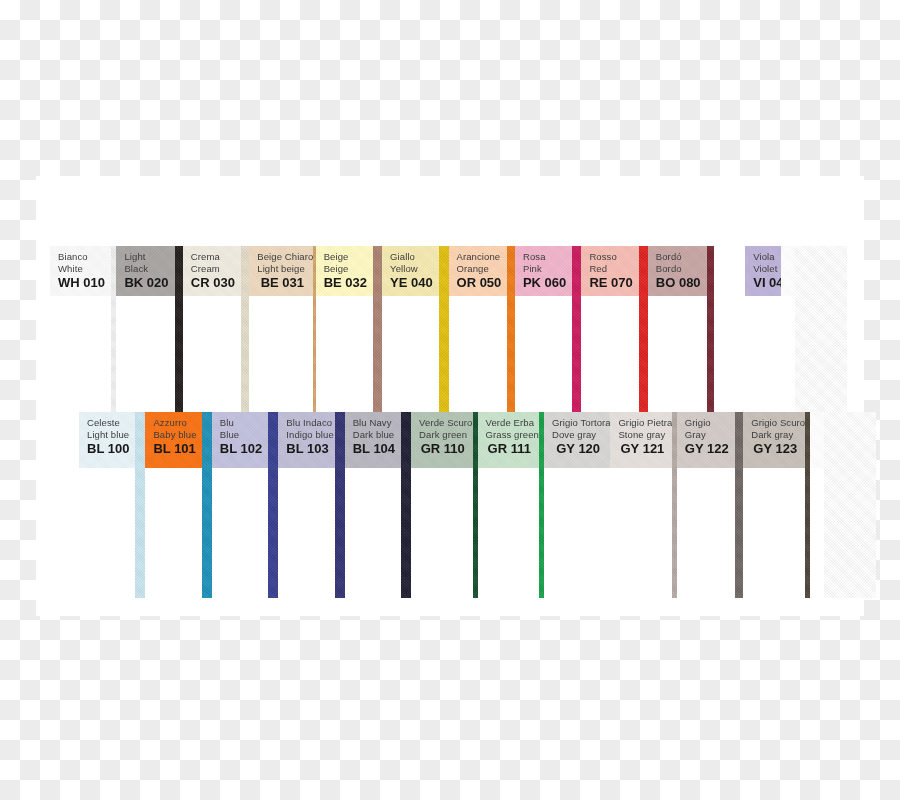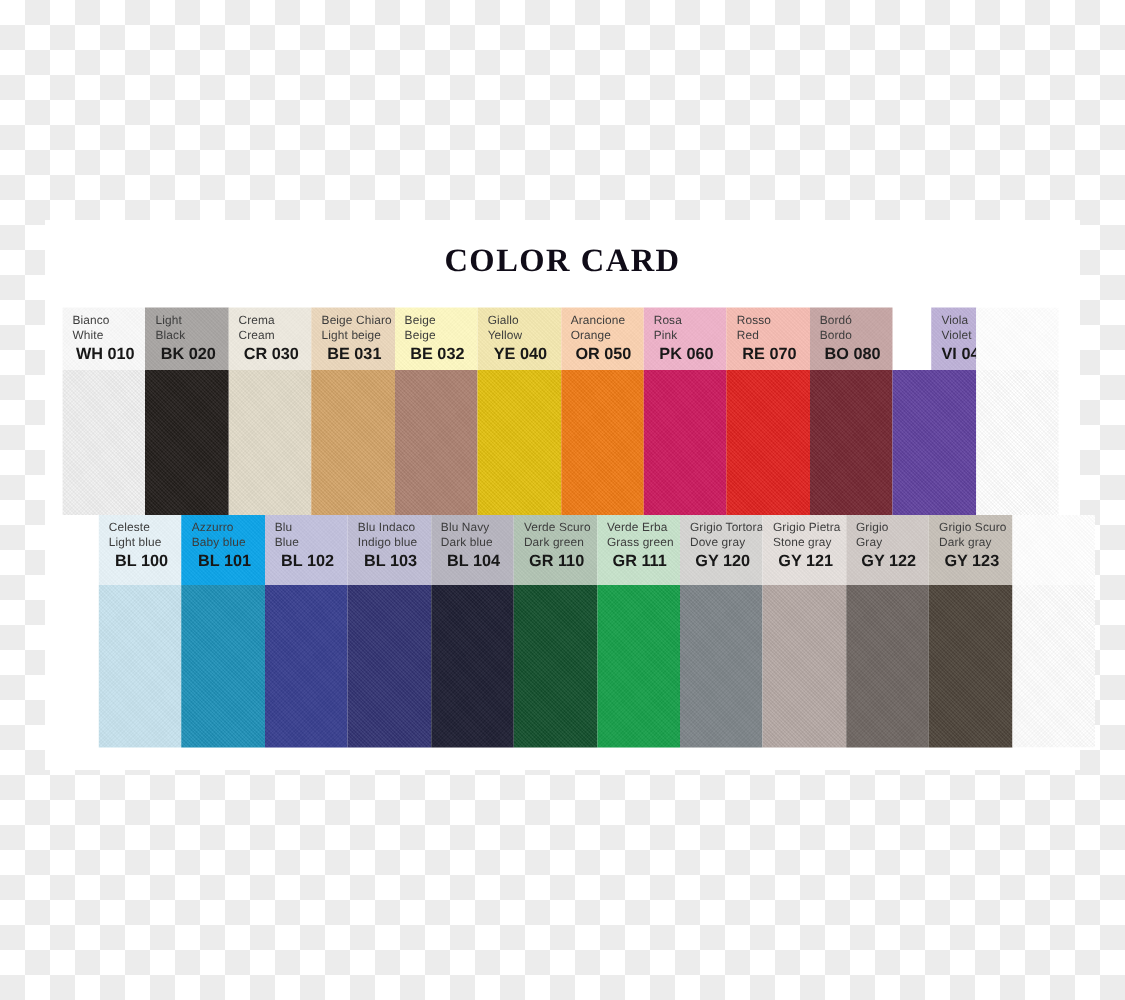--- a/index.html
+++ b/index.html
@@ -61,21 +61,21 @@
     display: flex;
     width: 797px;
   }
   .row.row1 { height: 166px; }
   .row.row2 { height: 186px; padding-left: 29px; }
 
   .cell {
     flex: 1 1 0;
     min-width: 0;
     display: flex;
-    flex-direction: column;
+    flex-direction: row;
     position: relative;
   }
 
   .label-band {
     height: 50px;
     padding: 5px 0 0 8px;
     box-sizing: border-box;
     overflow: hidden;
     position: relative;
   }
@@ -117,21 +117,20 @@
     opacity: 0.55;
   }
   .label-band::after { opacity: 0.30; }
 </style>
 </head>
 <body>
 
 <div id="stage">
   <div class="card">
 
-    <div class="card-title">COLOR CARD</div>
 
     <div class="grid-wrap">
 
       <div class="row row1" id="row-0">
           <div class="cell">
             <div class="label-band" style="background-color: rgb(250, 250, 250);">
               <div class="name-it">Bianco</div>
               <div class="name-en">White</div>
               <div class="code">WH 010</div>
             </div>
@@ -229,21 +228,21 @@
       <div class="row row2" id="row-1">
           <div class="cell">
             <div class="label-band" style="background-color: rgb(232, 243, 248);">
               <div class="name-it">Celeste</div>
               <div class="name-en">Light blue</div>
               <div class="code">BL 100</div>
             </div>
             <div class="swatch" style="background-color: rgb(201, 229, 240);"></div>
           </div>
           <div class="cell">
-            <div class="label-band" style="background-color: #0ea5e9;">
+            <div class="label-band" style="background-color: #f97316;">
               <div class="name-it">Azzurro</div>
               <div class="name-en">Baby blue</div>
               <div class="code">BL 101</div>
             </div>
             <div class="swatch" style="background-color: rgb(31, 145, 184);"></div>
           </div>
           <div class="cell">
             <div class="label-band" style="background-color: rgb(195, 194, 222);">
               <div class="name-it">Blu</div>
               <div class="name-en">Blue</div>

